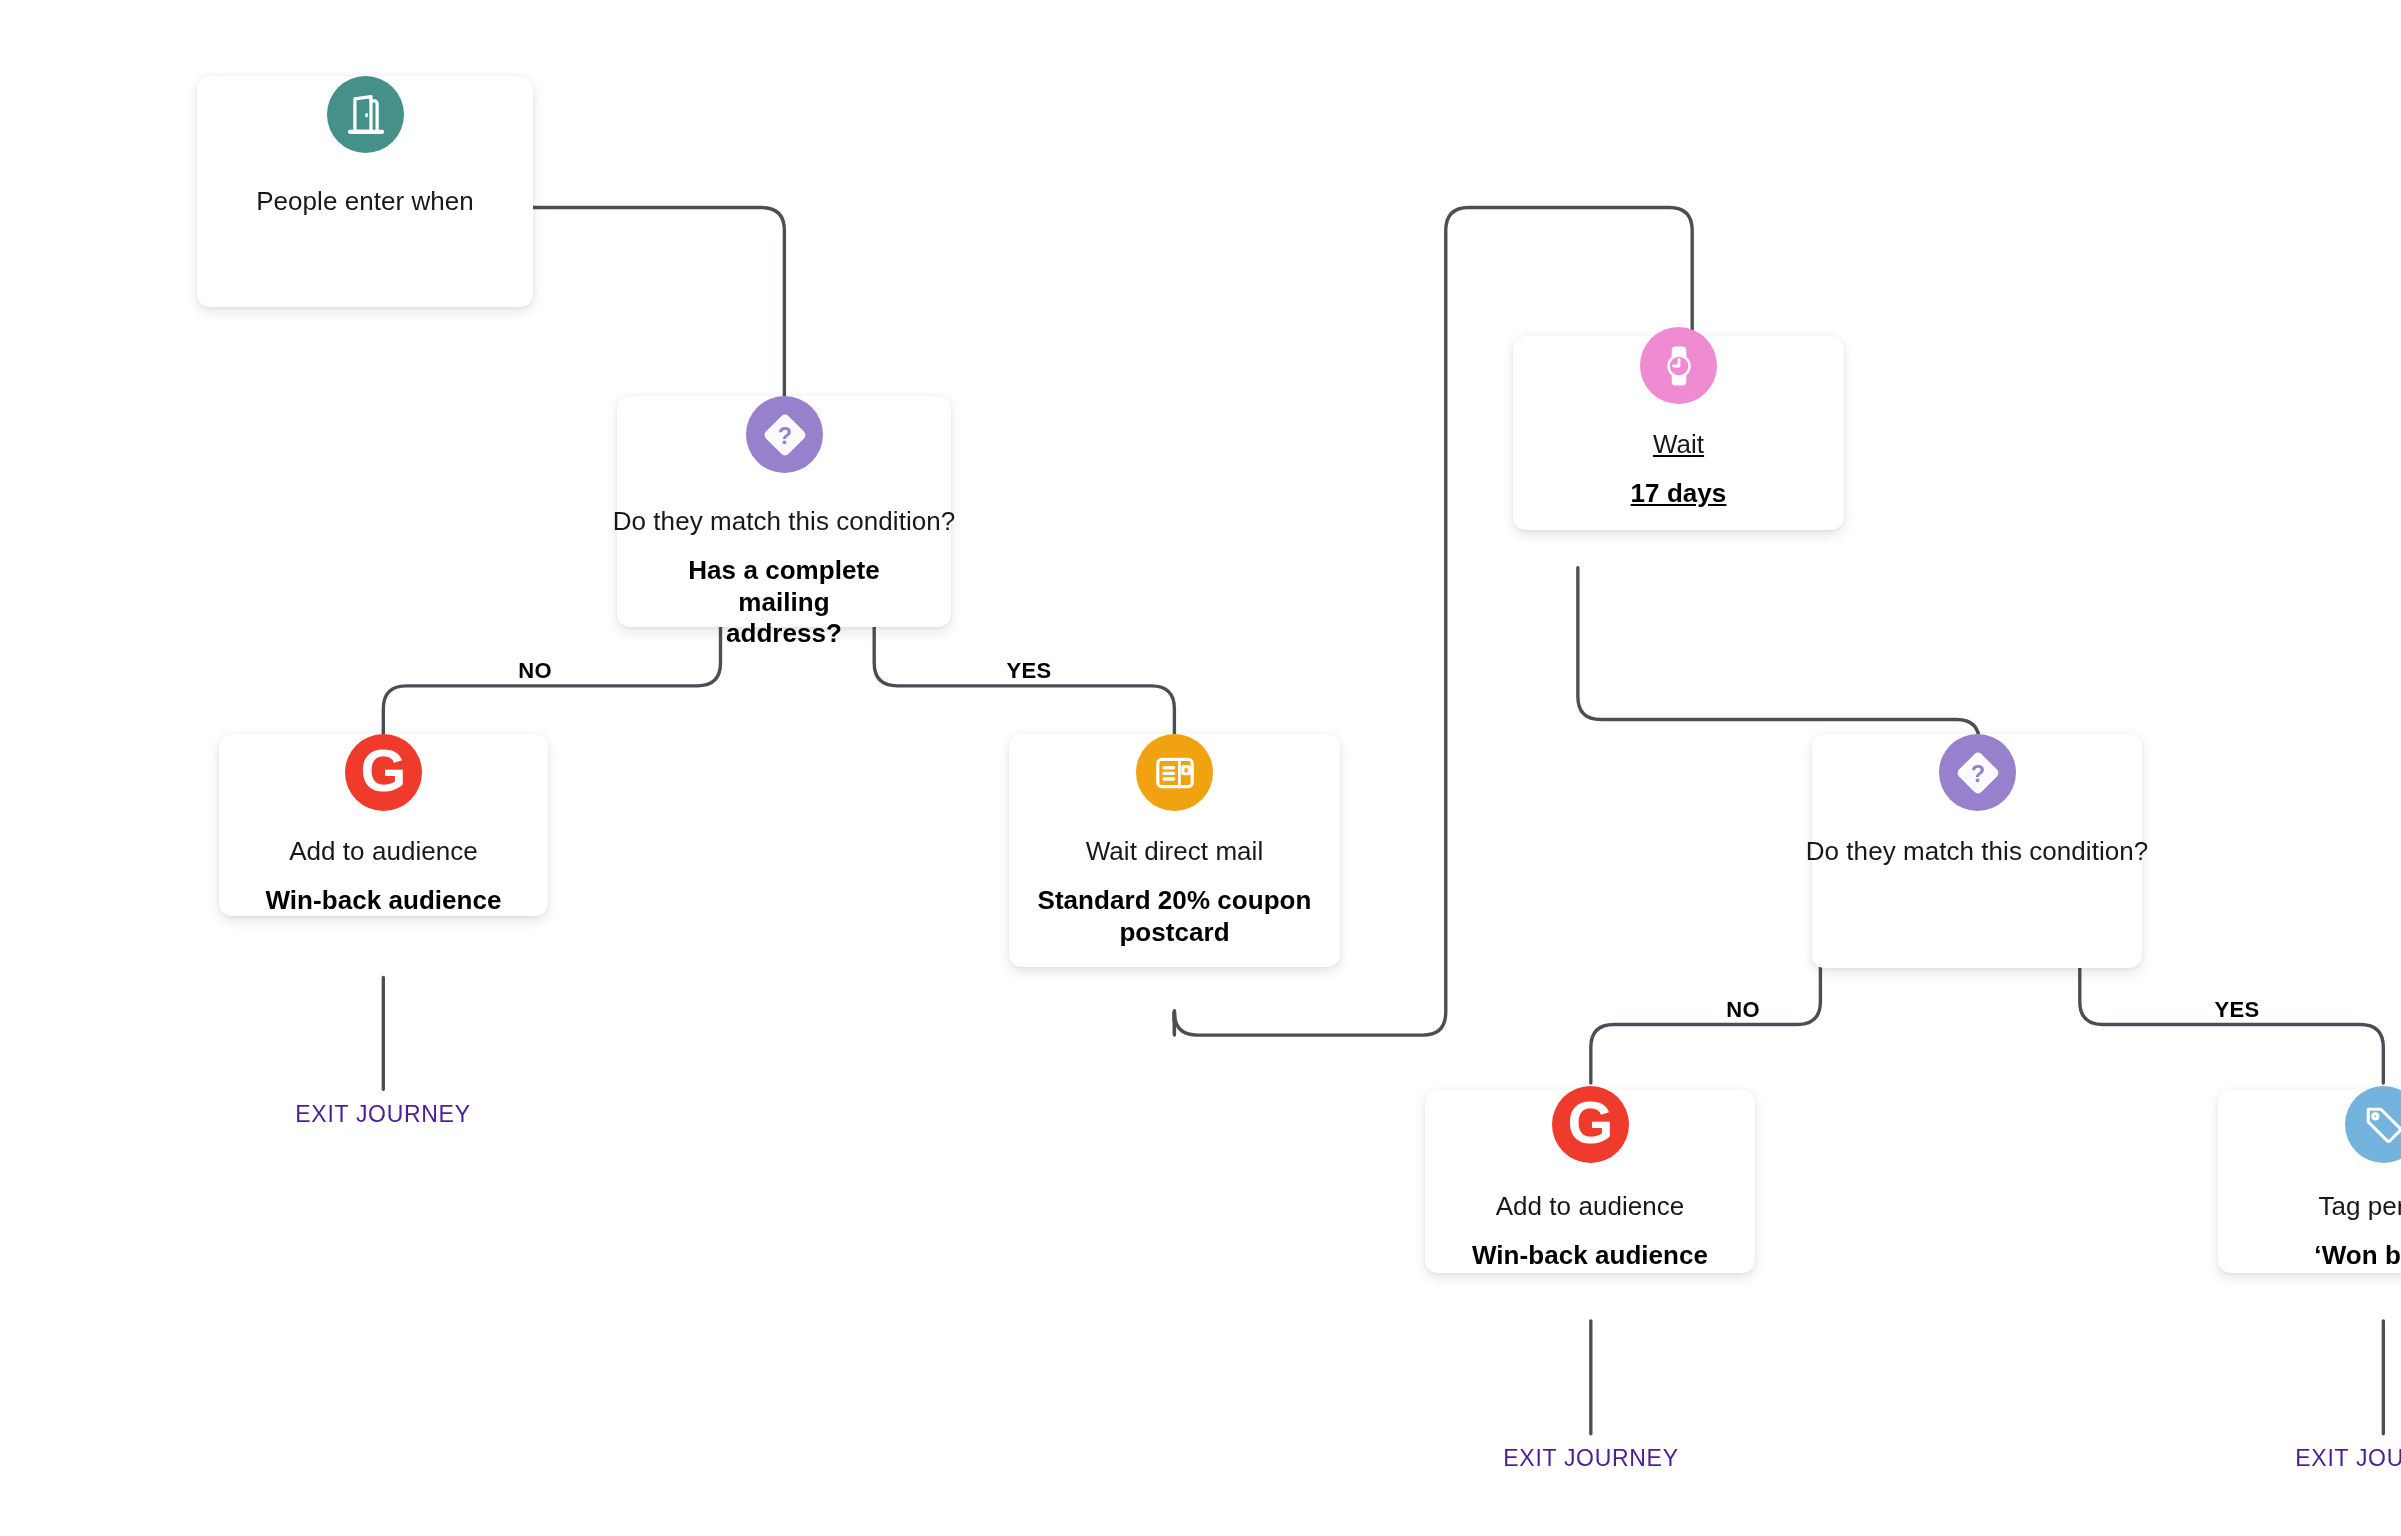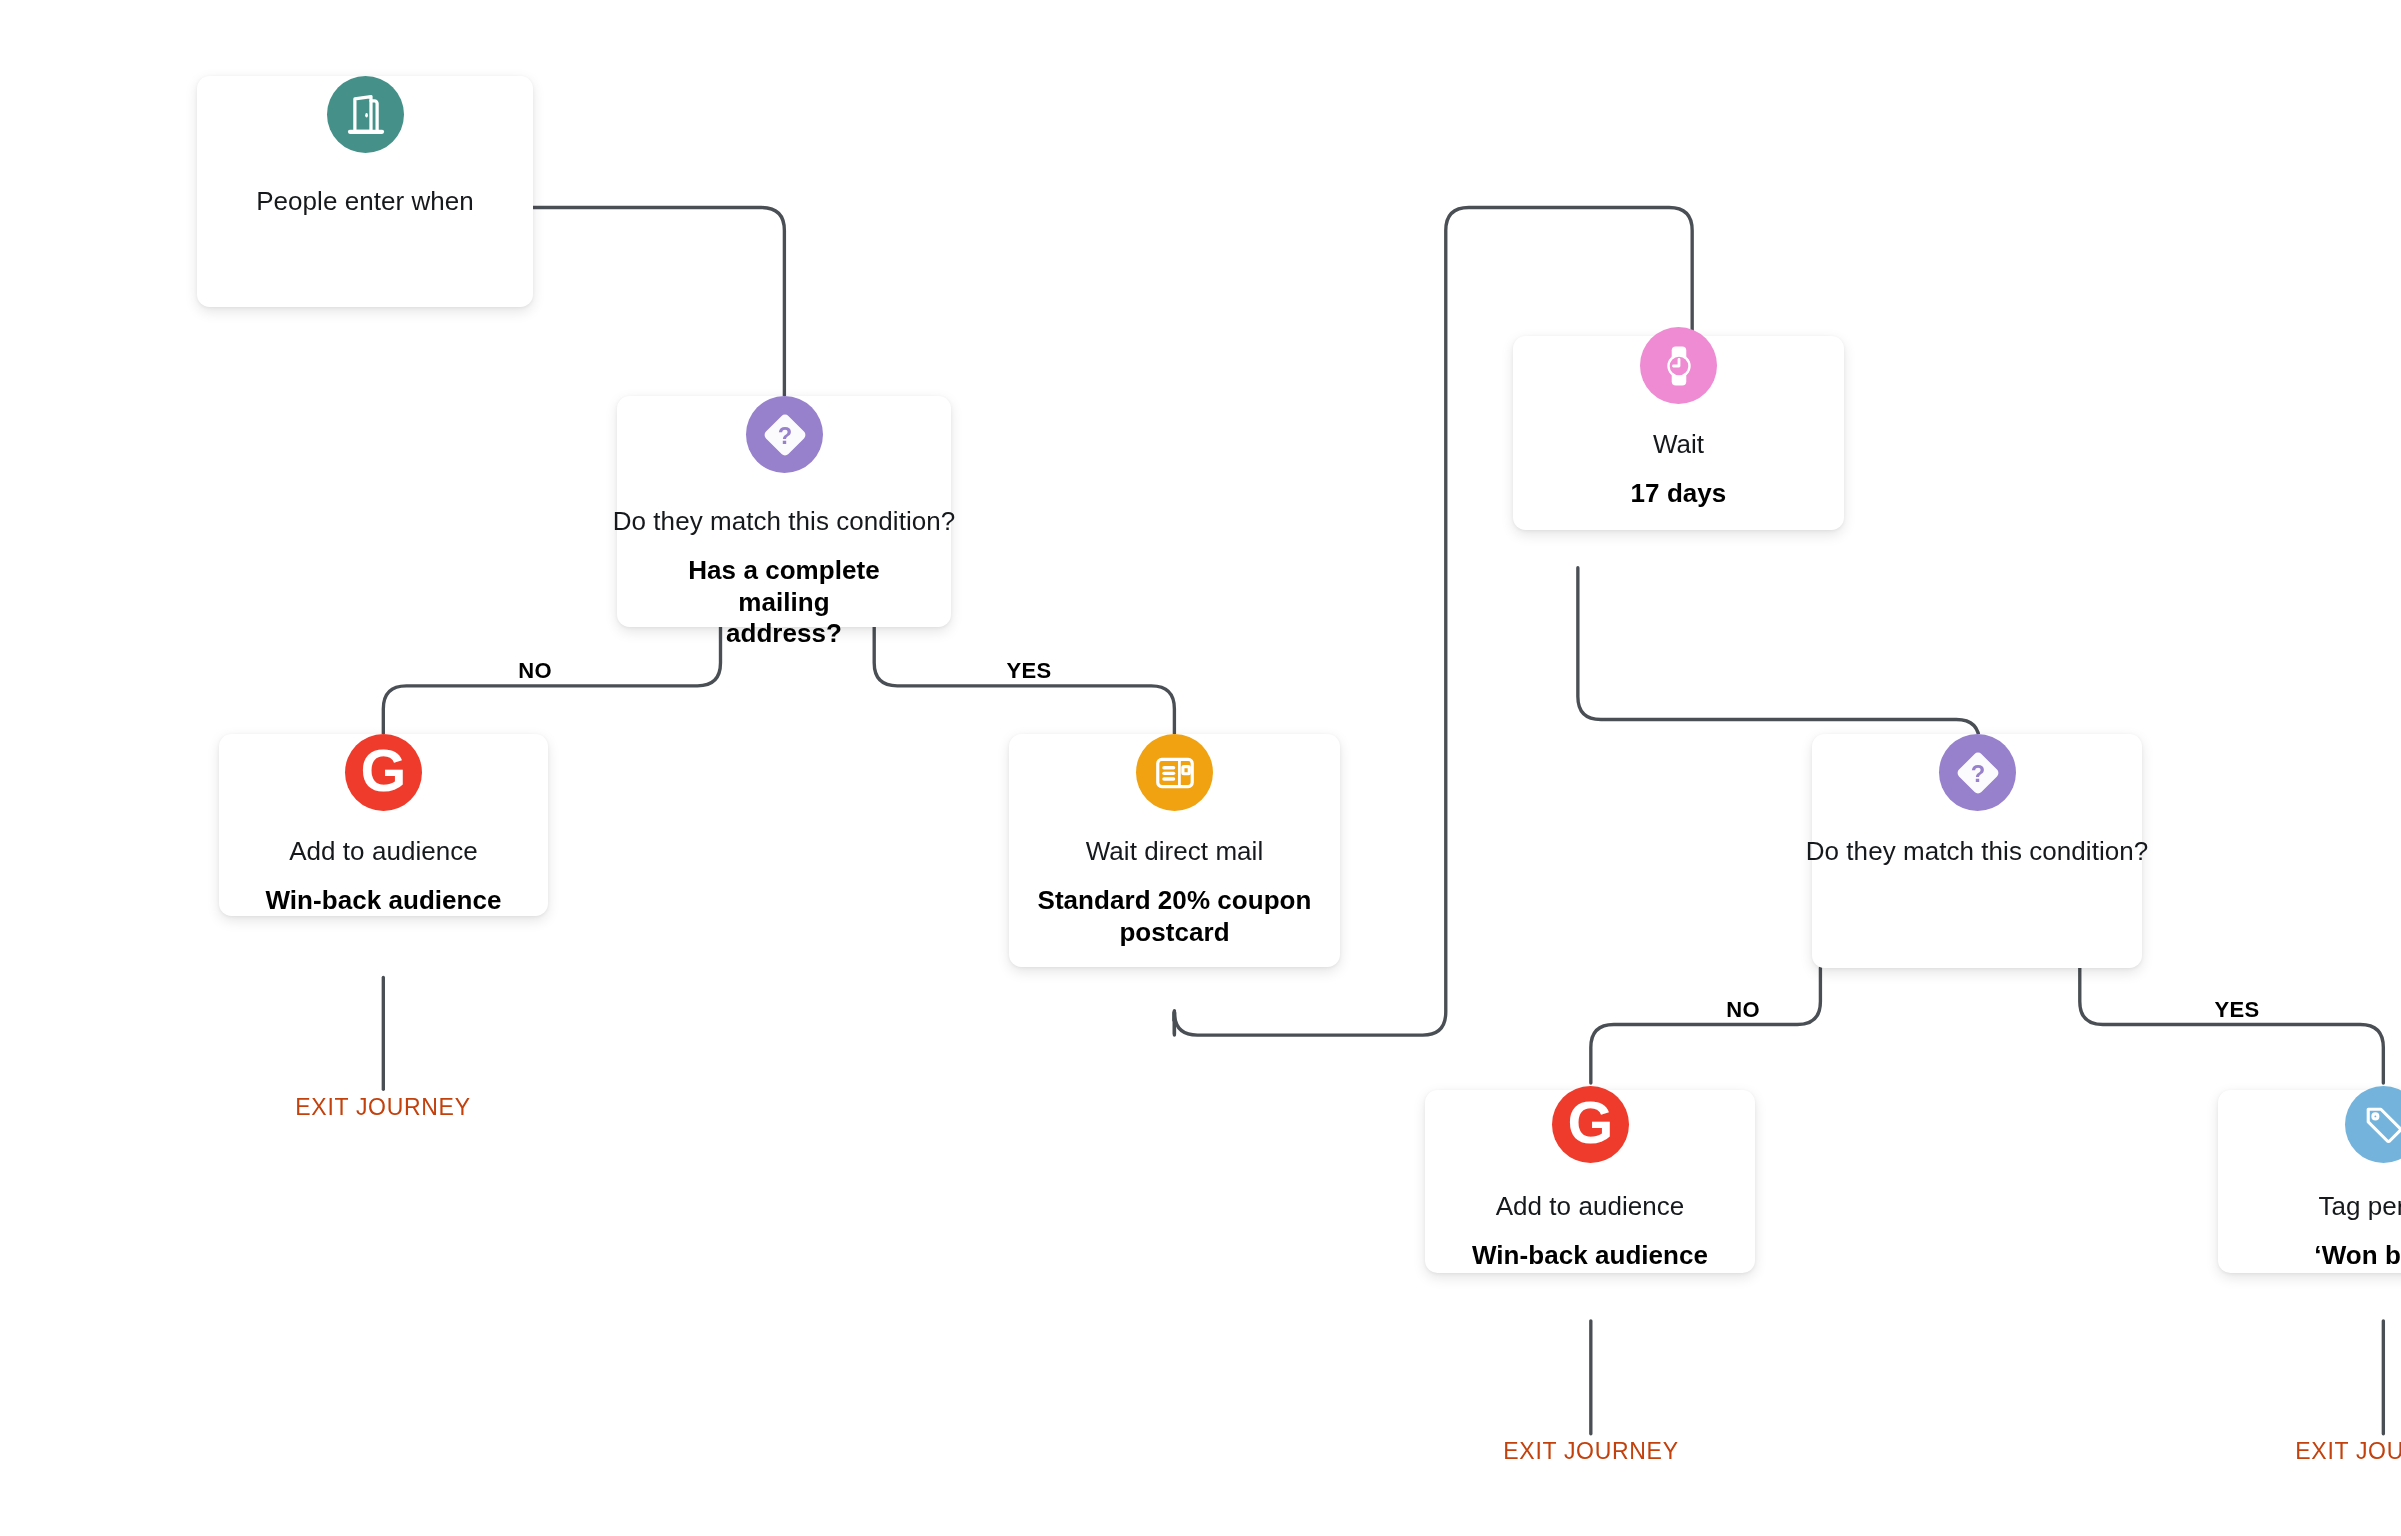--- a/index.html
+++ b/index.html
@@ -53,23 +53,24 @@
 
   
   .branch-label{
     position:absolute;z-index:5;
     font-size:22px;font-weight:700;color:#000000;
     letter-spacing:0.3px;white-space:nowrap;
     transform:translateX(-50%);
   }
   .exit-label{
     position:absolute;z-index:5;
-    font-size:23px;font-weight:400;color:#c2410c;
+    font-size:23px;font-weight:400;color:#4c1d95;
     letter-spacing:0.7px;white-space:nowrap;
     transform:translateX(-50%);
+    margin-top:7px;
   }
 </style>
 </head>
 <body>
 
 <div id="canvas">
 
   <svg id="wires" viewBox="0 0 5692 3200" width="2734" height="1537" xmlns="http://www.w3.org/2000/svg">
     <g fill="none" stroke="#4a4f55" stroke-width="7" stroke-linecap="round" stroke-linejoin="round">
 
@@ -156,21 +157,21 @@
         <line x1="6" y1="9.1" x2="11.2" y2="9.1" stroke-width="1.9"></line>
         <line x1="6" y1="12.2" x2="11.2" y2="12.2" stroke-width="1.9"></line>
         <line x1="6" y1="15.3" x2="11.2" y2="15.3" stroke-width="1.9"></line>
         <line x1="14.4" y1="5.6" x2="14.4" y2="18.4" stroke-width="1.5"></line>
         <rect x="16.3" y="8.5" width="3.5" height="3.9" rx=".5"></rect>
       </svg>
     </div>
   </div>
 
   <div class="node" style="left:1513px;top:336px;">
-    <div class="card" style="width:331px;height:194px;padding-top:94px;">
+    <div class="card" style="width:331px;height:194px;padding-top:94px;text-decoration:underline;">
       <div class="card-inner">
         <div class="node-title">Wait</div>
         <div class="node-value" style="margin-top:18px;">17 days</div>
       </div>
     </div>
     <div class="bubble" style="left:127px;top:-8.6px;background:#ee8bd3;">
       <svg width="46" height="46" viewBox="0 0 24 24">
         <rect x="8.2" y="1.8" width="7.6" height="20.4" rx="2.1" fill="#fff"></rect>
         <circle cx="12" cy="12" r="6.1" fill="#fff"></circle>
         <circle cx="12" cy="12" r="4.85" fill="#ee8bd3"></circle>

